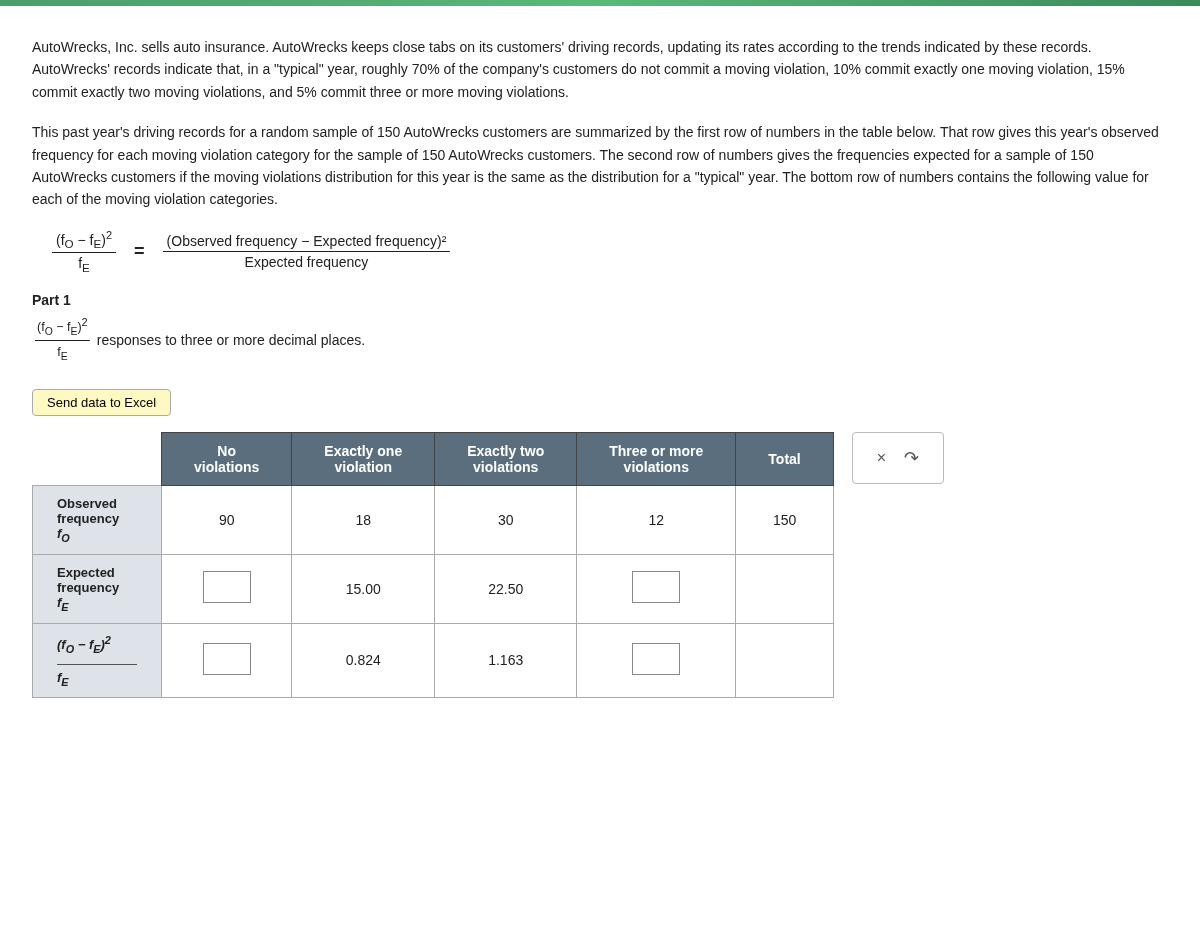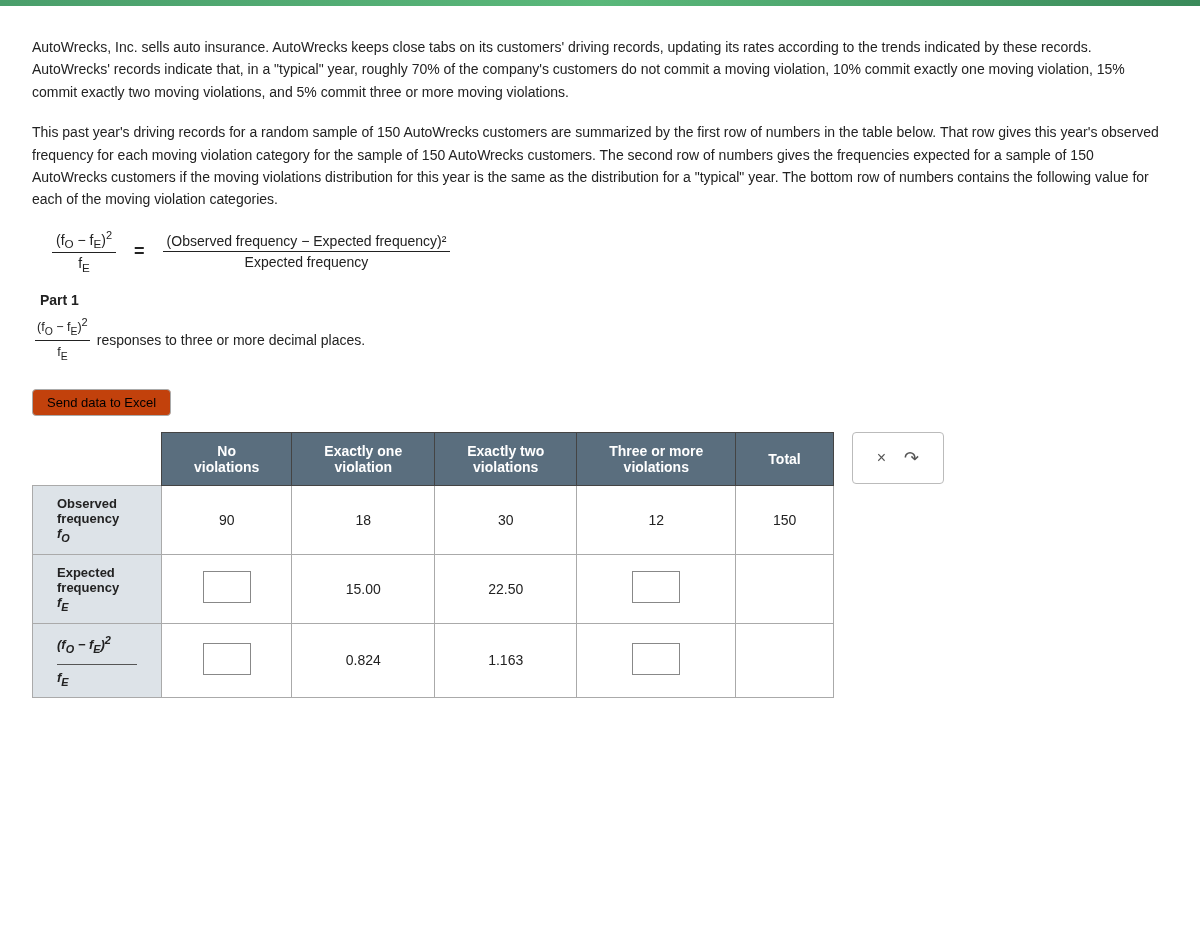--- a/index.html
+++ b/index.html
@@ -52,39 +52,39 @@
       padding: 2px 4px 0 4px;
       white-space: nowrap;
     }
     .equals {
       font-size: 18px;
       font-weight: bold;
       margin: 0 6px;
     }
     .part1-label {
       font-weight: bold;
-      margin: 18px 0 6px 8px;
+      margin: 18px 0 6px 0;
       font-size: 14px;
     }
     .part1-instructions {
       line-height: 1.6;
       margin-bottom: 10px;
       font-size: 14px;
       display: flex;
       align-items: center;
       flex-wrap: wrap;
       gap: 4px;
     }
     .send-btn {
       display: inline-block;
       border: 1.5px solid #aaa;
       border-radius: 4px;
       padding: 5px 14px;
       font-size: 13px;
-      background: #c2410c;
+      background: #fef9c3;
       cursor: pointer;
       margin: 14px 0 16px 0;
     }
 
     
     .table-wrapper {
       display: flex;
       align-items: flex-start;
       gap: 18px;
     }

